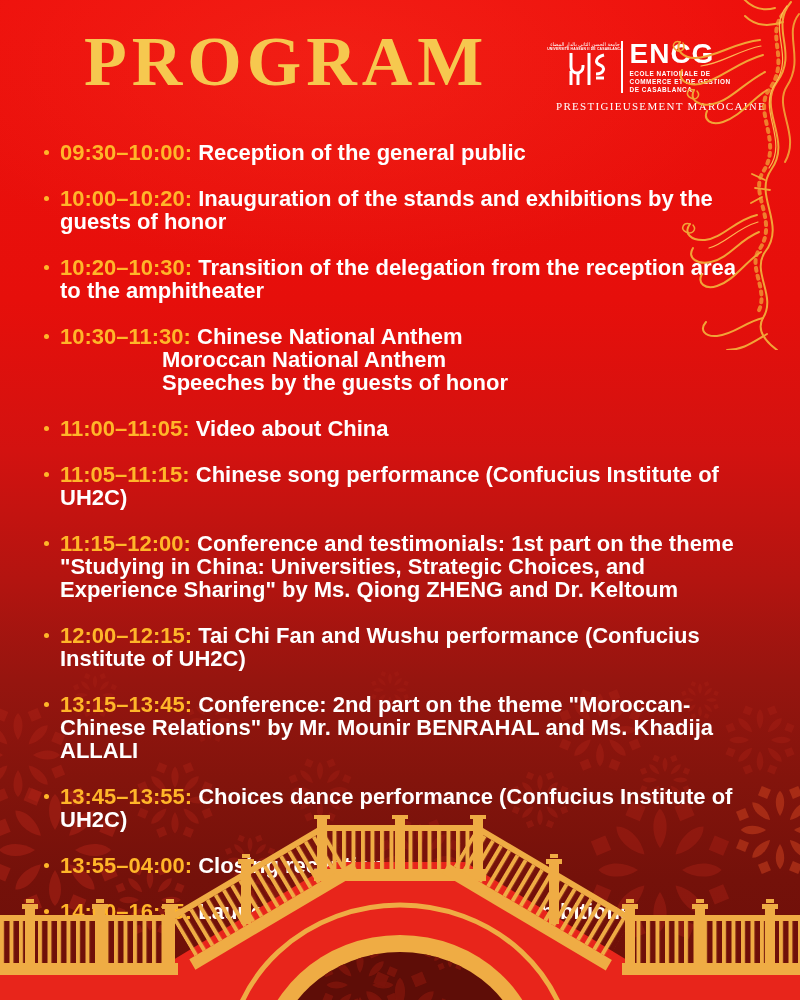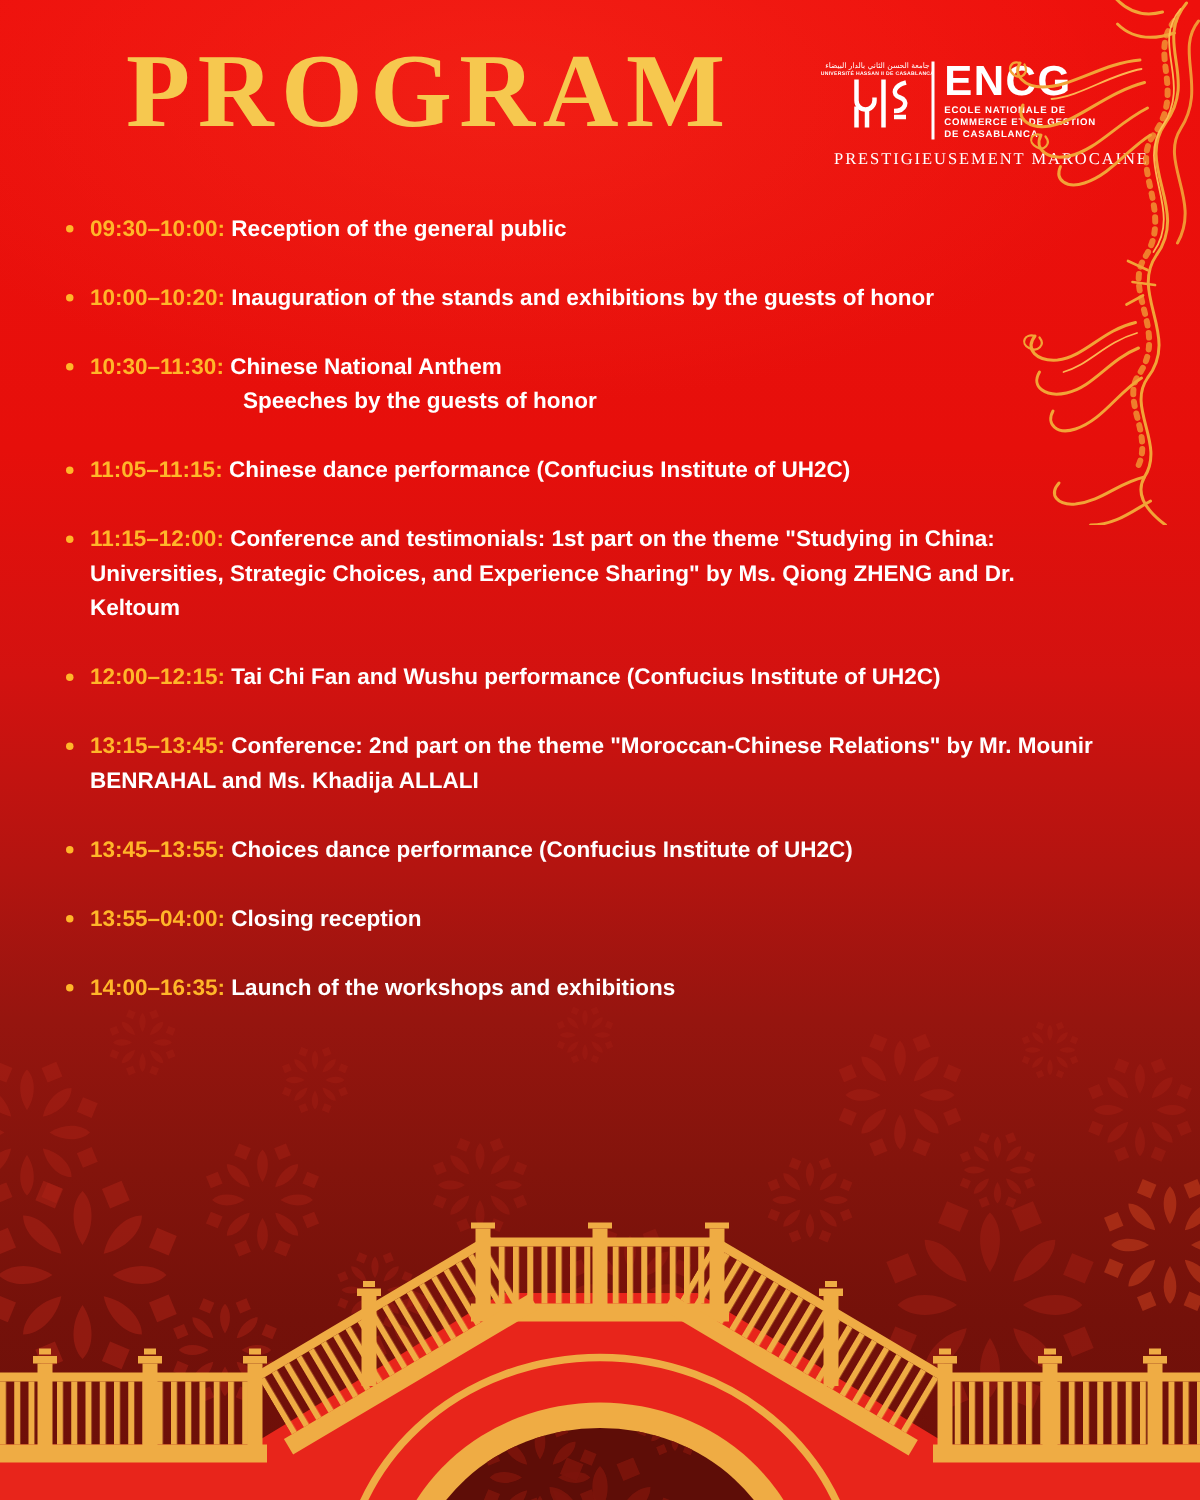--- a/index.html
+++ b/index.html
@@ -29,21 +29,21 @@
   .emblem-fr{font-size:3.4px;line-height:4px;letter-spacing:.2px;white-space:nowrap;font-weight:700;}
   .logo-divider{width:1.5px;background:#fff;}
   .encg-col{display:flex;flex-direction:column;}
   .encg{font-weight:700;font-size:28px;line-height:26px;letter-spacing:1px;}
   .school-lines{margin-top:3px;font-weight:700;font-size:6.4px;line-height:7.8px;letter-spacing:.55px;white-space:nowrap;}
   .tagline{margin-top:7px;font-family:"Liberation Serif",serif;font-size:11px;letter-spacing:1.3px;text-align:center;white-space:nowrap;}
 
   
   .schedule{
     position:absolute;left:42px;top:141px;width:698px;
-    font-weight:700;font-size:15px;line-height:23px;color:#fff;
+    font-weight:700;font-size:22px;line-height:23px;color:#fff;
   }
   .sch-item{display:flex;margin-bottom:23px;}
   .bullet{flex:none;width:5px;height:5px;border-radius:50%;background:#ffb629;margin:9px 11px 0 2px;}
   .item-body{flex:1;}
   .time{color:#ffb629;white-space:nowrap;}
   .time::after{content:":";}
   .extra-line{padding-left:102px;}
 </style>
 </head>
 <body>
@@ -454,36 +454,51 @@
     </div>
 
     <div class="sch-item">
       <span class="bullet"></span>
       <div class="item-body">
         <span class="time">10:00–10:20</span><span> Inauguration of the stands and exhibitions by the guests of honor</span>
         <div></div>
       </div>
     </div>
 
+    <div class="sch-item">
+      <span class="bullet"></span>
+      <div class="item-body">
+        <span class="time">10:20–10:30</span><span> Transition of the delegation from the reception area to the amphitheater</span>
+        <div></div>
+      </div>
+    </div>
 
     <div class="sch-item">
       <span class="bullet"></span>
       <div class="item-body">
         <span class="time">10:30–11:30</span><span> Chinese National Anthem</span>
         <div>
+            <div class="extra-line">Moroccan National Anthem</div>
             <div class="extra-line">Speeches by the guests of honor</div>
           </div>
       </div>
     </div>
 
-
-    <div class="sch-item">
-      <span class="bullet"></span>
-      <div class="item-body">
-        <span class="time">11:05–11:15</span><span> Chinese dance performance (Confucius Institute of UH2C)</span>
+    <div class="sch-item">
+      <span class="bullet"></span>
+      <div class="item-body">
+        <span class="time">11:00–11:05</span><span> Video about China</span>
+        <div></div>
+      </div>
+    </div>
+
+    <div class="sch-item">
+      <span class="bullet"></span>
+      <div class="item-body">
+        <span class="time">11:05–11:15</span><span> Chinese song performance (Confucius Institute of UH2C)</span>
         <div></div>
       </div>
     </div>
 
     <div class="sch-item">
       <span class="bullet"></span>
       <div class="item-body">
         <span class="time">11:15–12:00</span><span> Conference and testimonials: 1st part on the theme "Studying in China: Universities, Strategic Choices, and Experience Sharing" by Ms. Qiong ZHENG and Dr. Keltoum</span>
         <div></div>
       </div>

